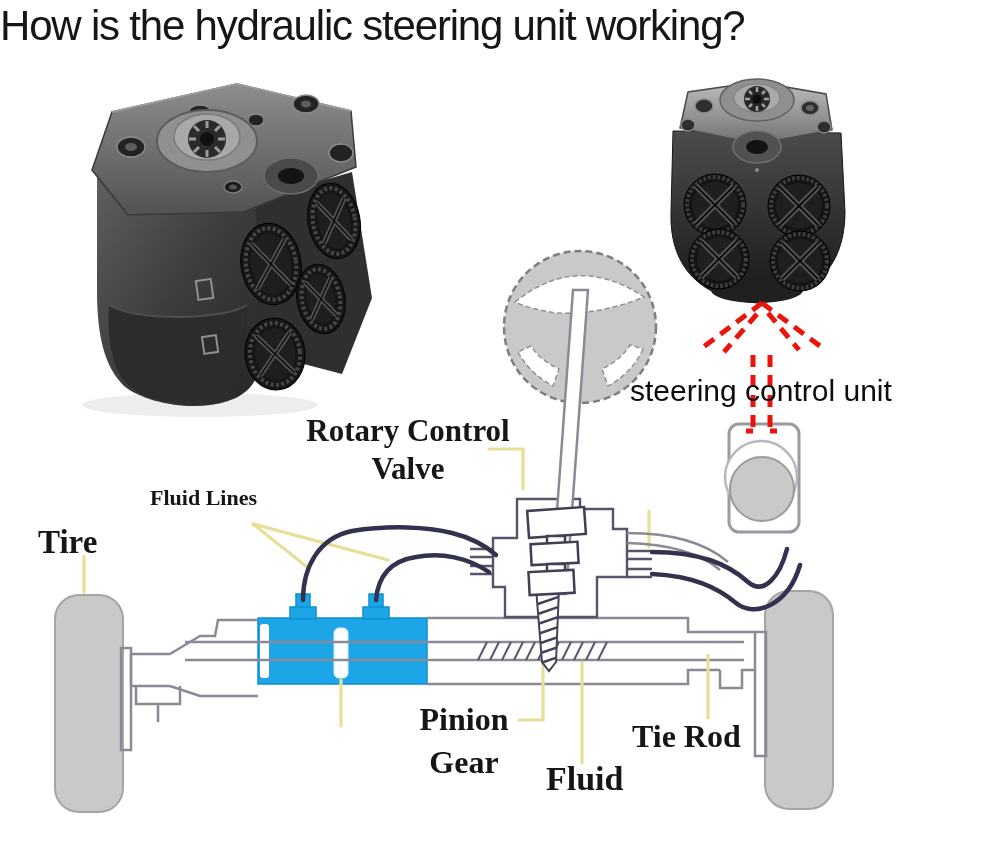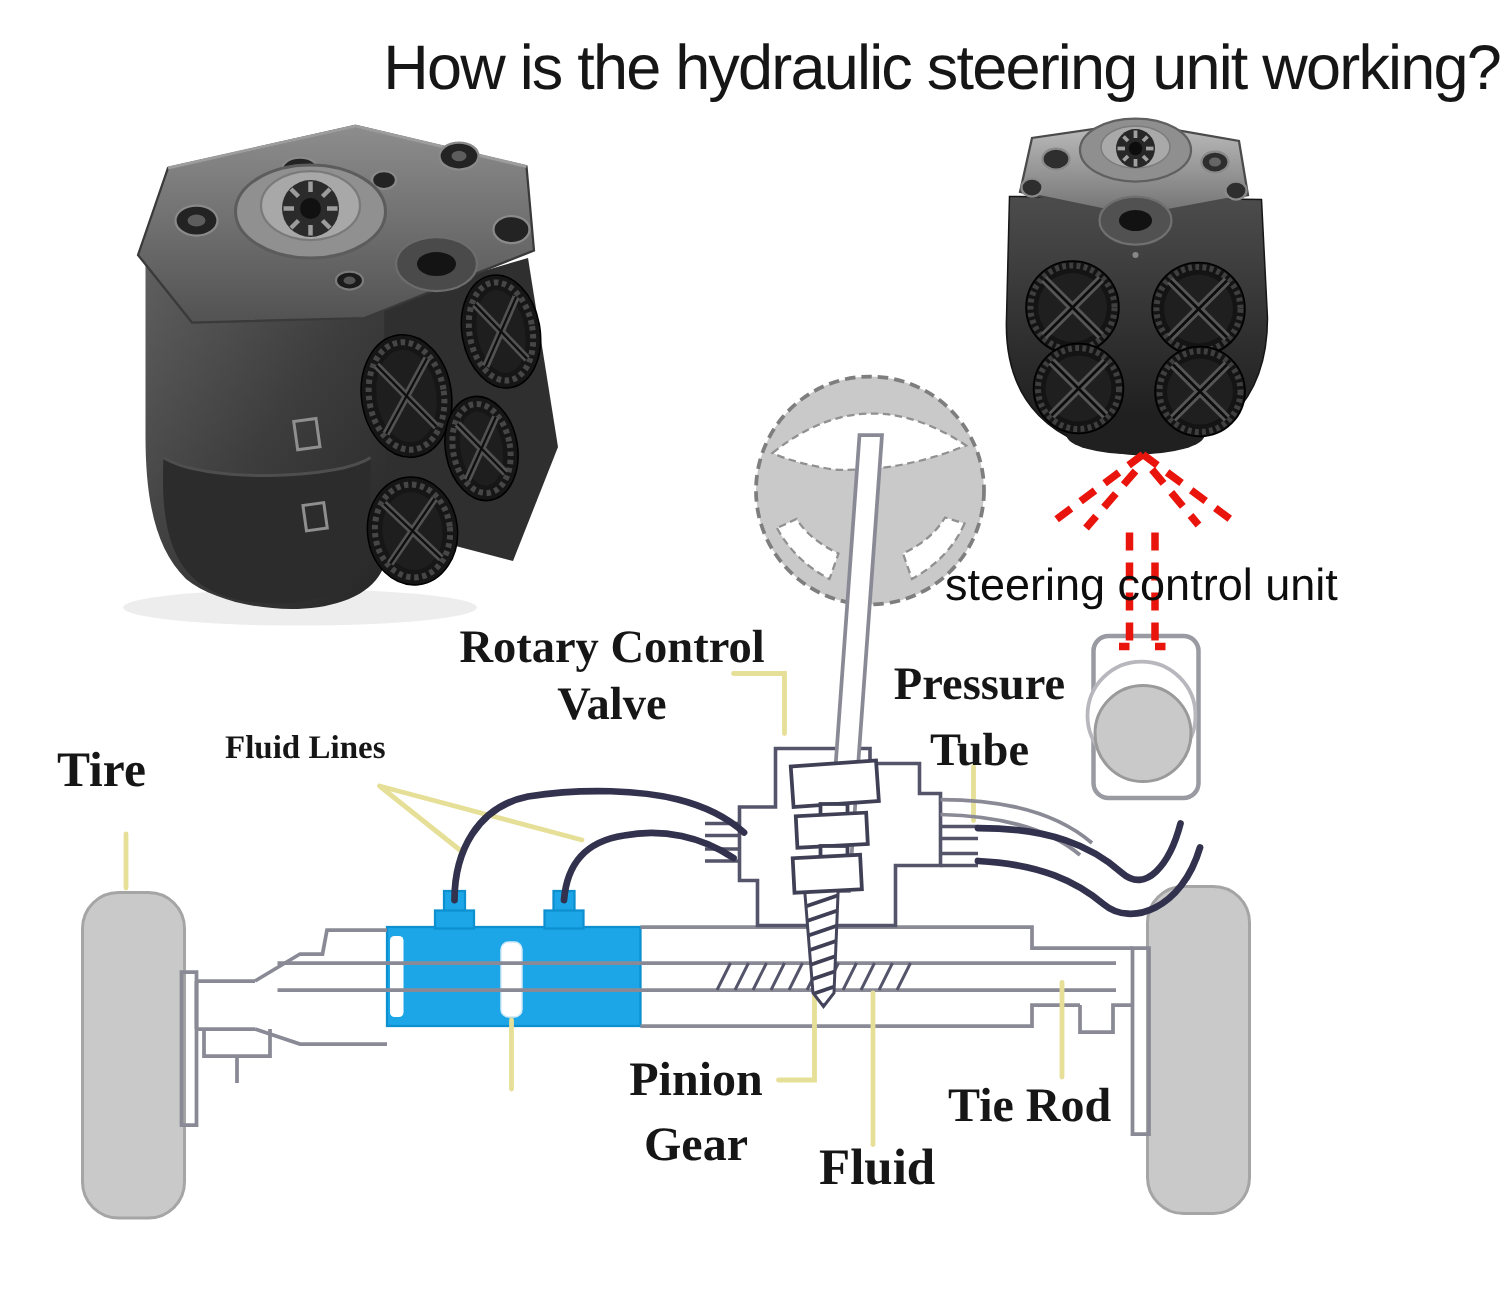--- a/index.html
+++ b/index.html
@@ -1,28 +1,28 @@
 <!DOCTYPE html>
 <html style="--cylinder-blue: #1ca6e8; --leader-yellow: #e6df97; --fluid-line: #32324e; --outline: #8a8a96; --valve-outline: #54546a; --gray-fill: #c9c9c9; --arrow-red: #e9150d; --text-color: #161616;"><head>
 <meta charset="utf-8">
 <style>
   html,body{margin:0;padding:0;background:#fff;}
   .stage{position:relative;width:1000px;height:860px;background:#fff;overflow:hidden;
          font-family:"Liberation Sans",sans-serif;}
   .stage svg{position:absolute;left:0;top:0;}
-  .page-title{position:absolute;left:0;top:21px;width:1000px;text-align:right;
+  .page-title{position:absolute;left:0;top:2px;width:1000px;text-align:left;
       font-family:"Liberation Sans",sans-serif;font-size:42px;font-weight:400;
       letter-spacing:-1.2px;color:var(--text-color,#161616);}
   .lbl{position:absolute;font-family:"Liberation Serif",serif;font-weight:700;
        color:var(--text-color,#161616);white-space:pre-line;line-height:1.22;}
   .lbl.center{text-align:center;}
   .lbl.lh-tall{line-height:1.42;}
   .lbl-rcv{left:268px;top:412px;width:280px;font-size:31px;}
   .lbl-fluid{left:150px;top:485px;font-size:22px;}
-  .lbl-tire{left:38px;top:494px;font-size:33px;}
+  .lbl-tire{left:38px;top:522px;font-size:33px;}
   .lbl-ptube{left:578px;top:434px;width:150px;font-size:31px;}
   .lbl-pinion{left:385px;top:698px;width:158px;font-size:32px;line-height:1.35;font-family:Liberation Serif, serif;}
   .lbl-rack{left:546px;top:758px;font-size:34px;}
   .lbl-tierod{left:632px;top:717px;font-size:32px;}
   .lbl-scu{position:absolute;left:630px;top:374px;font-family:"Liberation Sans",sans-serif;
            font-weight:400;font-size:30px;color:#0d0d0d;}
   
   .blue{fill:var(--cylinder-blue,#1ca6e8);stroke:#0d90cf;stroke-width:1.5;}
   .leader{stroke:var(--leader-yellow,#e6df97);stroke-width:3.2;fill:none;stroke-linecap:round;}
   .fluid{stroke:var(--fluid-line,#32324e);stroke-width:4.5;fill:none;stroke-linecap:round;}
@@ -362,21 +362,19 @@
     <path d="M770,355 V431"></path>
     <path d="M746,431 H753 M770,431 H777"></path>
   </g>
 </svg>
 
 <div class="page-title">How is the hydraulic steering unit working?</div>
 <div class="lbl lbl-rcv center">Rotary Control
 Valve</div>
 <div class="lbl lbl-fluid">Fluid Lines</div>
 <div class="lbl lbl-tire">Tire</div>
-<div class="lbl lbl-ptube center lh-tall">Pressure
-Tube</div>
 <div class="lbl lbl-pinion center">Pinion
 Gear</div>
 <div class="lbl lbl-rack">Fluid</div>
 <div class="lbl lbl-tierod">Tie Rod</div>
 <div class="lbl-scu">steering control unit</div>
 
 </div>
 
 </body></html>

